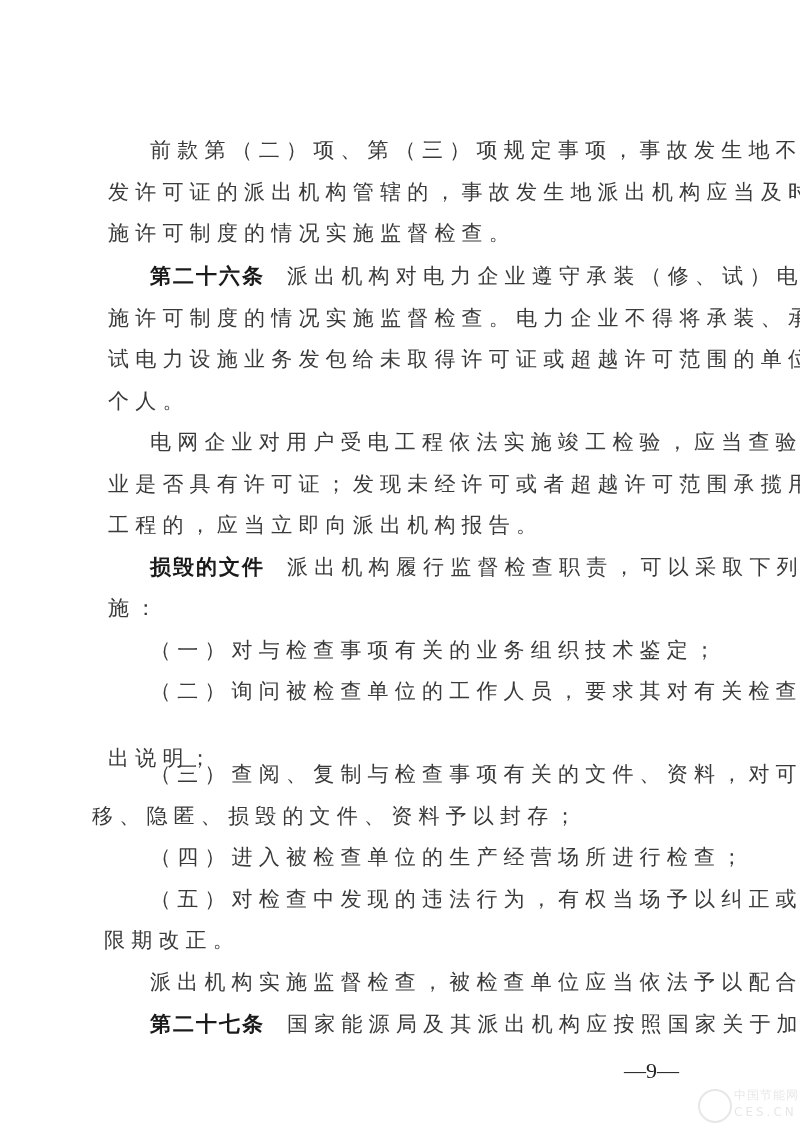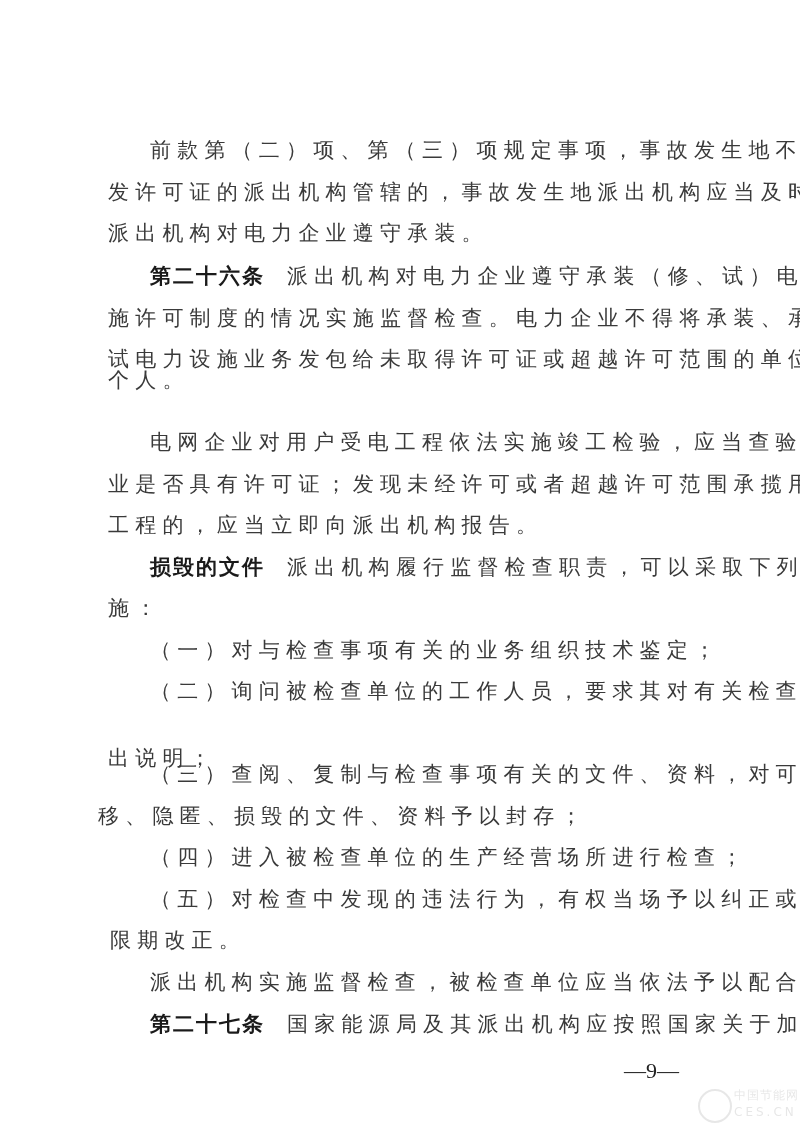--- a/index.html
+++ b/index.html
@@ -30,42 +30,42 @@
   .wm-cn { position: absolute; left: 42px; top: 2px; font-size: 12px; color: #bbb; font-family: "DejaVu Sans", sans-serif; letter-spacing: 1px; }
   .wm-en { position: absolute; left: 42px; top: 20px; font-size: 12px; color: #bbb; font-family: "DejaVu Sans", sans-serif; letter-spacing: 3px; }
 </style>
 </head>
 <body>
 
 <div class="page">
 
   <div class="line" style="left:150px;top:136px">前款第（二）项、第（三）项规定事项，事故发生地不属于颁</div>
   <div class="line" style="left:108px;top:178px">发许可证的派出机构管辖的，事故发生地派出机构应当及时将有关</div>
-  <div class="line" style="left:108px;top:219px">派出机构对电力企业遵守承装。</div>
+  <div class="line" style="left:108px;top:219px">施许可制度的情况实施监督检查。</div>
 
   <div class="line" style="left:150px;top:262px"><span class="bold">第二十六条</span><span>派出机构对电力企业遵守承装（修、试）电力设</span></div>
   <div class="line" style="left:108px;top:304px">施许可制度的情况实施监督检查。电力企业不得将承装、承修、承</div>
   <div class="line" style="left:108px;top:345px">试电力设施业务发包给未取得许可证或超越许可范围的单位或者</div>
-  <div class="line" style="left:108px;top:366px">个人。</div>
+  <div class="line" style="left:108px;top:387px">个人。</div>
 
   <div class="line" style="left:150px;top:428px">电网企业对用户受电工程依法实施竣工检验，应当查验施工企</div>
   <div class="line" style="left:108px;top:470px">业是否具有许可证；发现未经许可或者超越许可范围承揽用户受电</div>
   <div class="line" style="left:108px;top:511px">工程的，应当立即向派出机构报告。</div>
 
   <div class="line" style="left:150px;top:553px"><span class="bold">损毁的文件</span><span>派出机构履行监督检查职责，可以采取下列措</span></div>
   <div class="line" style="left:108px;top:594px">施：</div>
 
   <div class="line" style="left:150px;top:636px">（一）对与检查事项有关的业务组织技术鉴定；</div>
   <div class="line" style="left:150px;top:677px">（二）询问被检查单位的工作人员，要求其对有关检查事项作</div>
   <div class="line" style="left:108px;top:744px">出说明；</div>
   <div class="line" style="left:150px;top:760px">（三）查阅、复制与检查事项有关的文件、资料，对可能被转</div>
-  <div class="line" style="left:98px;top:802px">移、隐匿、损毁的文件、资料予以封存；</div>
+  <div class="line" style="left:92px;top:802px">移、隐匿、损毁的文件、资料予以封存；</div>
   <div class="line" style="left:150px;top:843px">（四）进入被检查单位的生产经营场所进行检查；</div>
   <div class="line" style="left:150px;top:885px">（五）对检查中发现的违法行为，有权当场予以纠正或者要求</div>
-  <div class="line" style="left:110px;top:926px">限期改正。</div>
+  <div class="line" style="left:104px;top:926px">限期改正。</div>
 
   <div class="line" style="left:150px;top:968px">派出机构实施监督检查，被检查单位应当依法予以配合。</div>
 
   <div class="line" style="left:150px;top:1010px"><span class="bold">第二十七条</span><span>国家能源局及其派出机构应按照国家关于加快</span></div>
 
   <div class="page-num" style="top:1058px;left:624px">—9—</div>
 
   <div class="watermark">
     <div class="wm-circle"></div>
     <div class="wm-cn">中国节能网</div>

